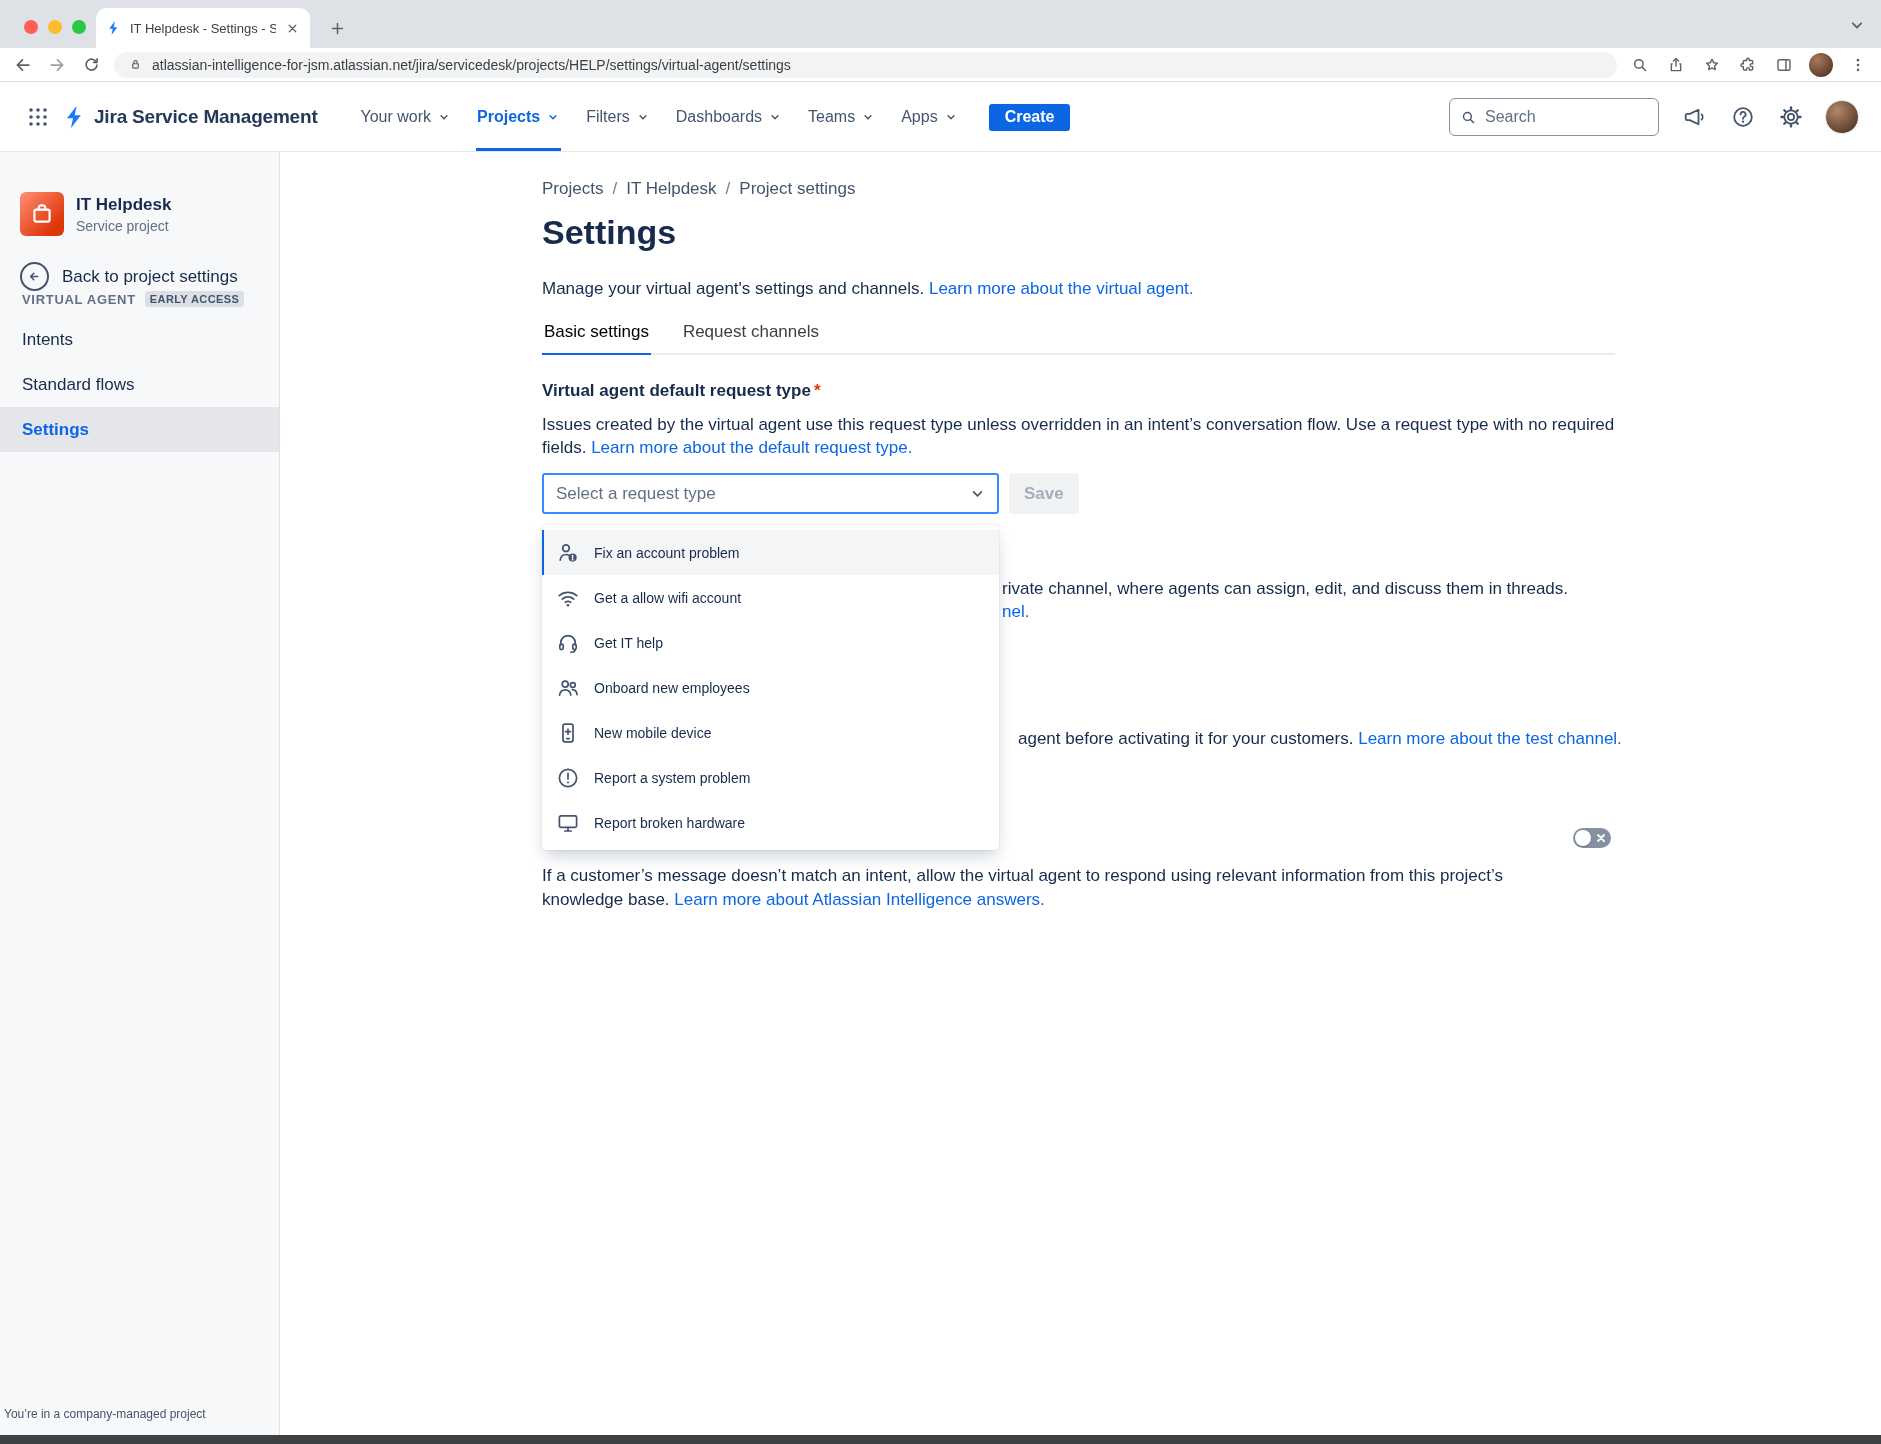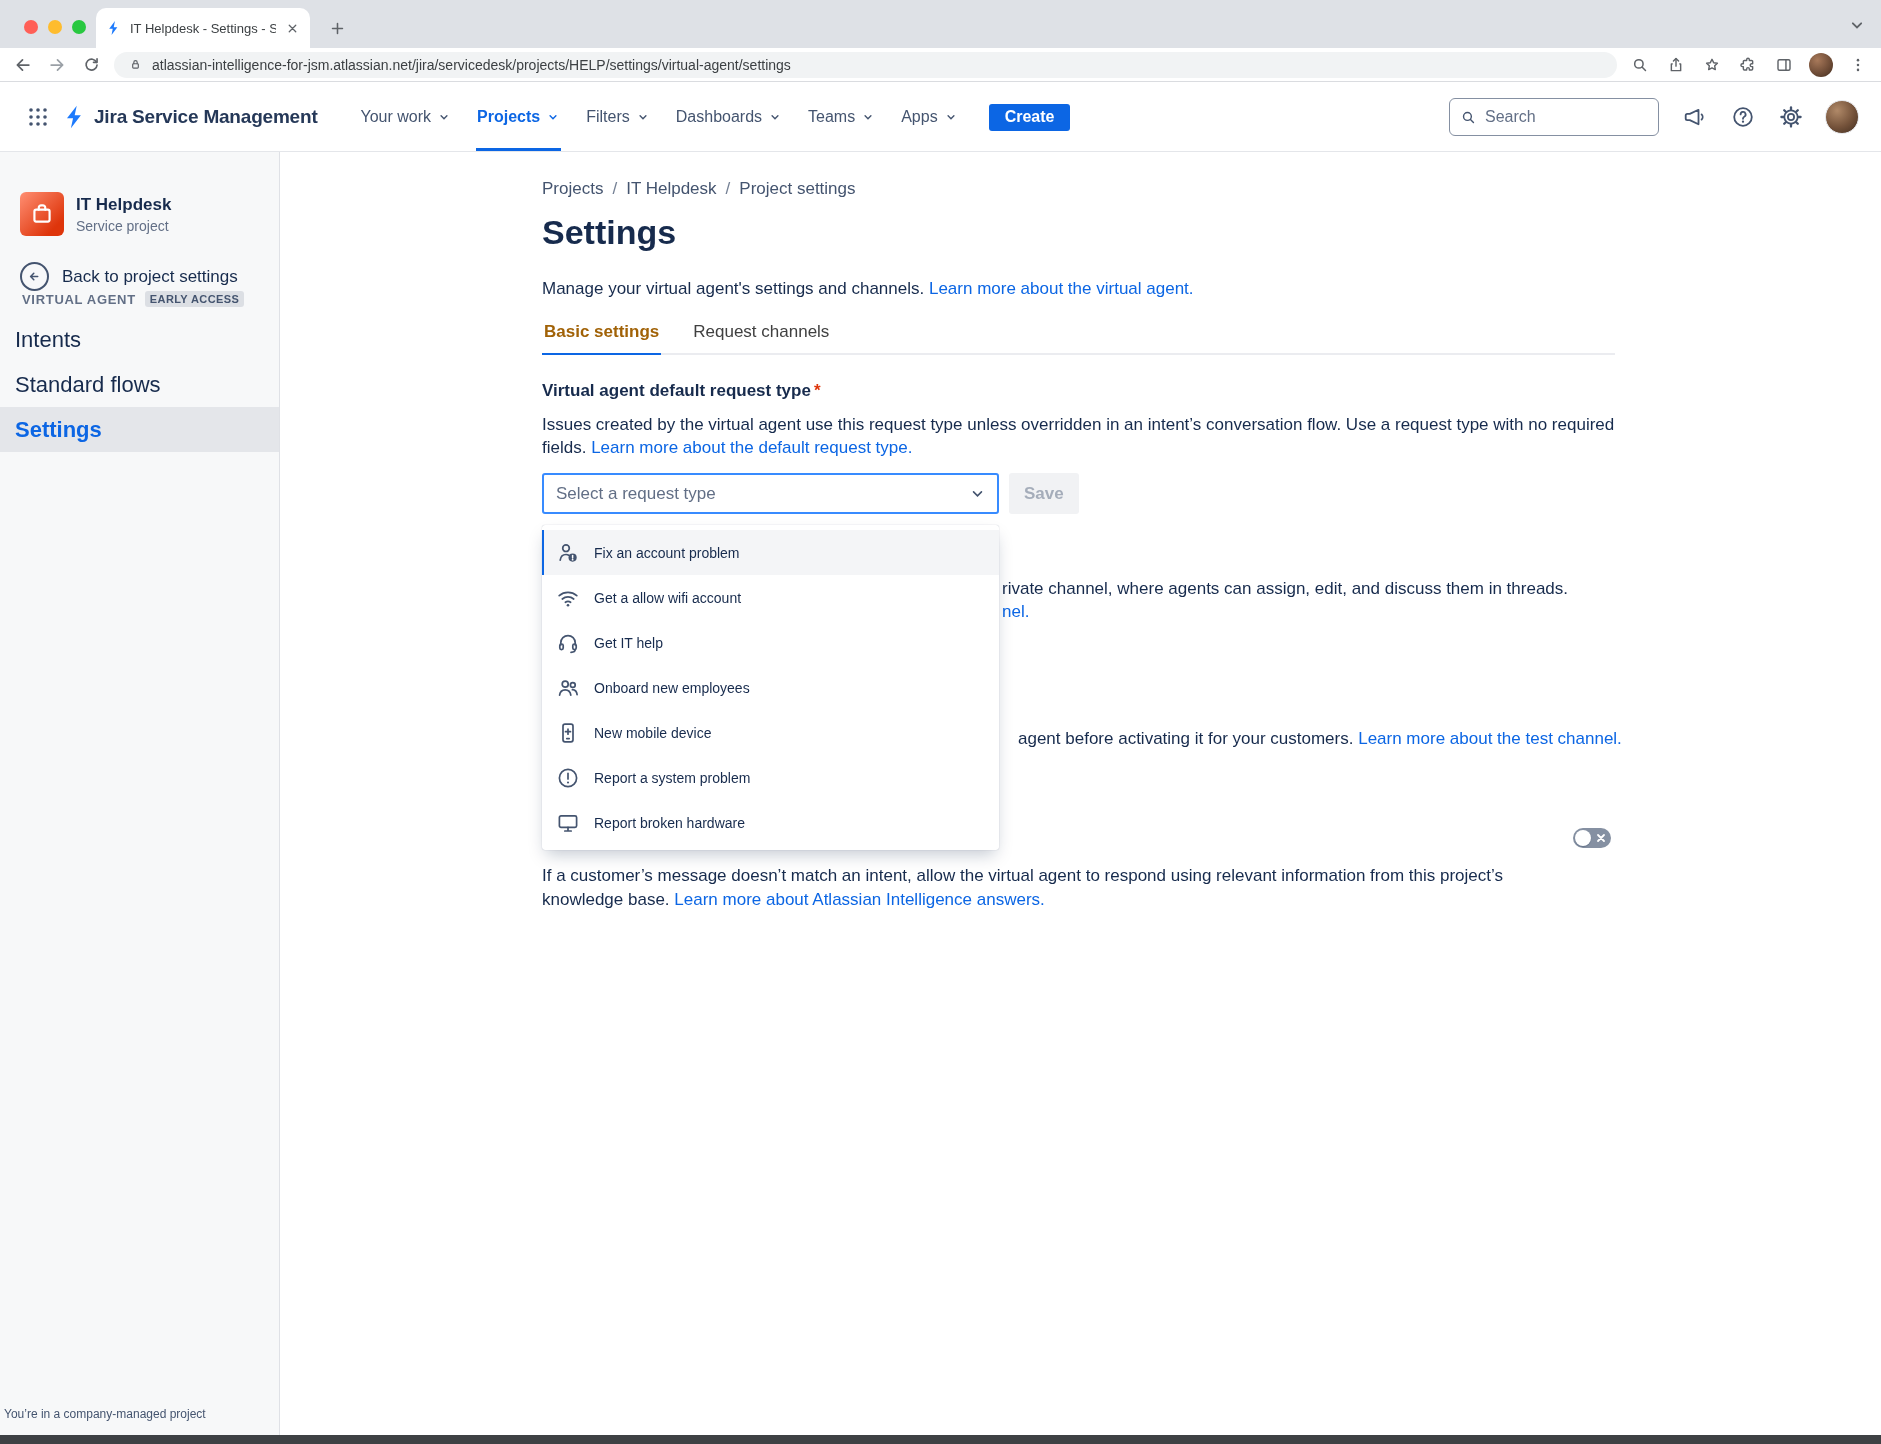--- a/index.html
+++ b/index.html
@@ -66,36 +66,36 @@
                     background:linear-gradient(135deg,#FF8F73 0%,#DE350B 80%); display:grid; place-items:center; }
   .project-name { font-size:17px; font-weight:700; color:#172B4D; }
   .project-type { font-size:14px; color:#626F86; margin-top:3px; }
   .back-row { display:flex; align-items:center; gap:13px; margin-top:26px; font-size:17px; color:#172B4D; cursor:pointer; }
   .back-circle { width:29px; height:29px; border-radius:50%; border:2px solid #44546F; display:grid; place-items:center; flex:none; }
   .side-section { display:flex; align-items:center; gap:9px; padding-left:2px; }
   .side-section-label { font-size:13px; font-weight:700; letter-spacing:.7px; color:#626F86; }
   .early-badge { font-size:11px; font-weight:700; letter-spacing:.4px; color:#44546F; background:#DCDFE4;
                  border-radius:3px; padding:2px 5px; }
   .side-list { margin:10px -18px 0 -20px; }
-  .side-item { height:45px; display:flex; align-items:center; padding-left:15px; font-size:22px;
+  .side-item { height:45px; display:flex; align-items:center; padding-left:22px; font-size:17px;
                color:#172B4D; cursor:pointer;text-align:right; }
   .side-item.selected { background:rgba(9,30,66,0.08); color:#0C66E4; font-weight:600; }
   .sidebar-footer { position:absolute; left:4px; bottom:14px; font-size:12px; color:#44546F; }
 
   
   .main { position:absolute; top:152px; left:281px; right:0; bottom:9px; background:#fff; overflow:hidden; }
   .breadcrumb { position:absolute; left:261px; top:27px; font-size:17px; color:#44546F; display:flex; gap:9px; }
   .breadcrumb a { color:#44546F; text-decoration:none; cursor:pointer; }
   .crumb-sep { color:#758195; }
   .page-title { position:absolute; left:261px; top:60px; font-size:34px; line-height:40px; font-weight:600; color:#172B4D; }
   .intro { position:absolute; left:261px; top:127px; font-size:17px; color:#172B4D; }
   a.blue-link, .blue-link { color:#0C66E4; text-decoration:none; cursor:pointer; }
   .tabs { position:absolute; left:261px; top:170px; width:1073px; display:flex; gap:30px; border-bottom:2px solid #EBECF0; }
   .settings-tab { padding:0 2px 11px; font-size:17px; line-height:20px; color:#404040; cursor:pointer; }
-  .settings-tab.active { color:#a16207; font-weight:700; border-bottom:2px solid #0C66E4; margin-bottom:-2px; }
+  .settings-tab.active { color:#000000; font-weight:400; border-bottom:2px solid #0C66E4; margin-bottom:-2px; }
   .section-heading { position:absolute; left:261px; top:229px; font-size:17px; font-weight:700; color:#172B4D; }
   .required { color:#DE350B; margin-left:3px; }
   .section-desc { position:absolute; left:261px; top:261px; width:1080px; font-size:17px; line-height:23px; color:#172B4D; }
   .select-row { position:absolute; left:261px; top:321px; display:flex; gap:10px; }
   .rt-select { width:457px; height:41px; border:2px solid #388BFF; border-radius:3px; background:#fff;
                display:flex; align-items:center; padding:0 10px 0 12px; cursor:pointer; }
   .rt-select-placeholder { flex:1; font-size:17px; color:#626F86; }
   .save-btn { height:41px; padding:0 15px; background:#F1F2F4; color:#A5ADBA; border:none; border-radius:3px;
               font-size:17px; font-weight:600; font-family:inherit; }
   .dropdown { position:absolute; left:261px; top:373px; width:457px; background:#fff; border-radius:3px;

